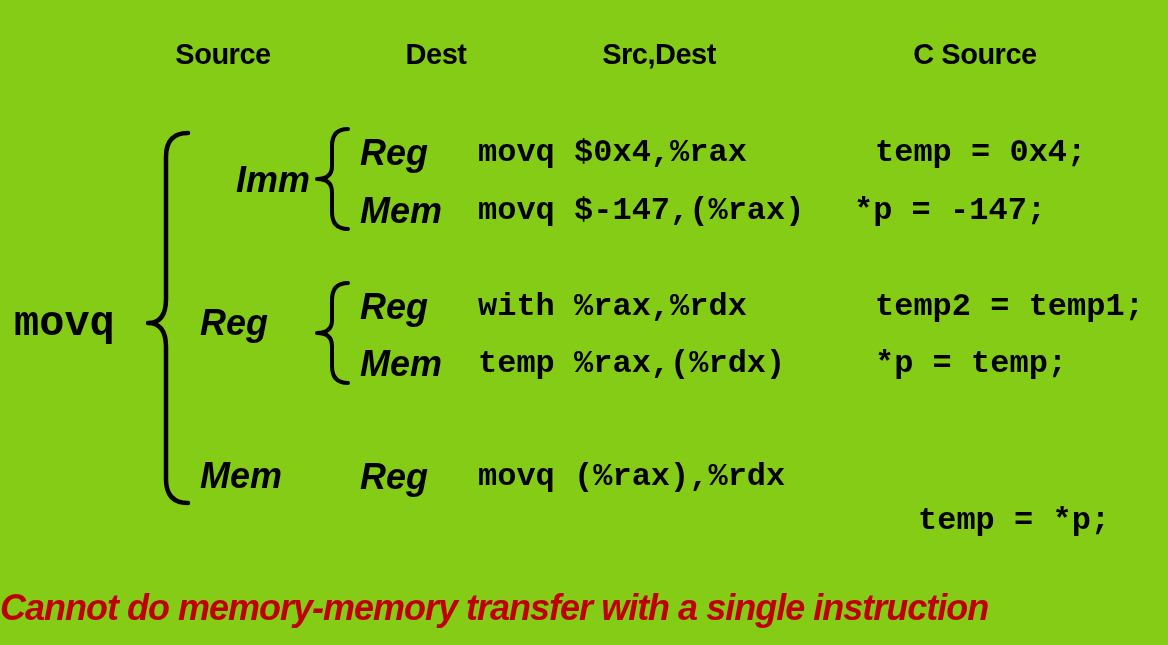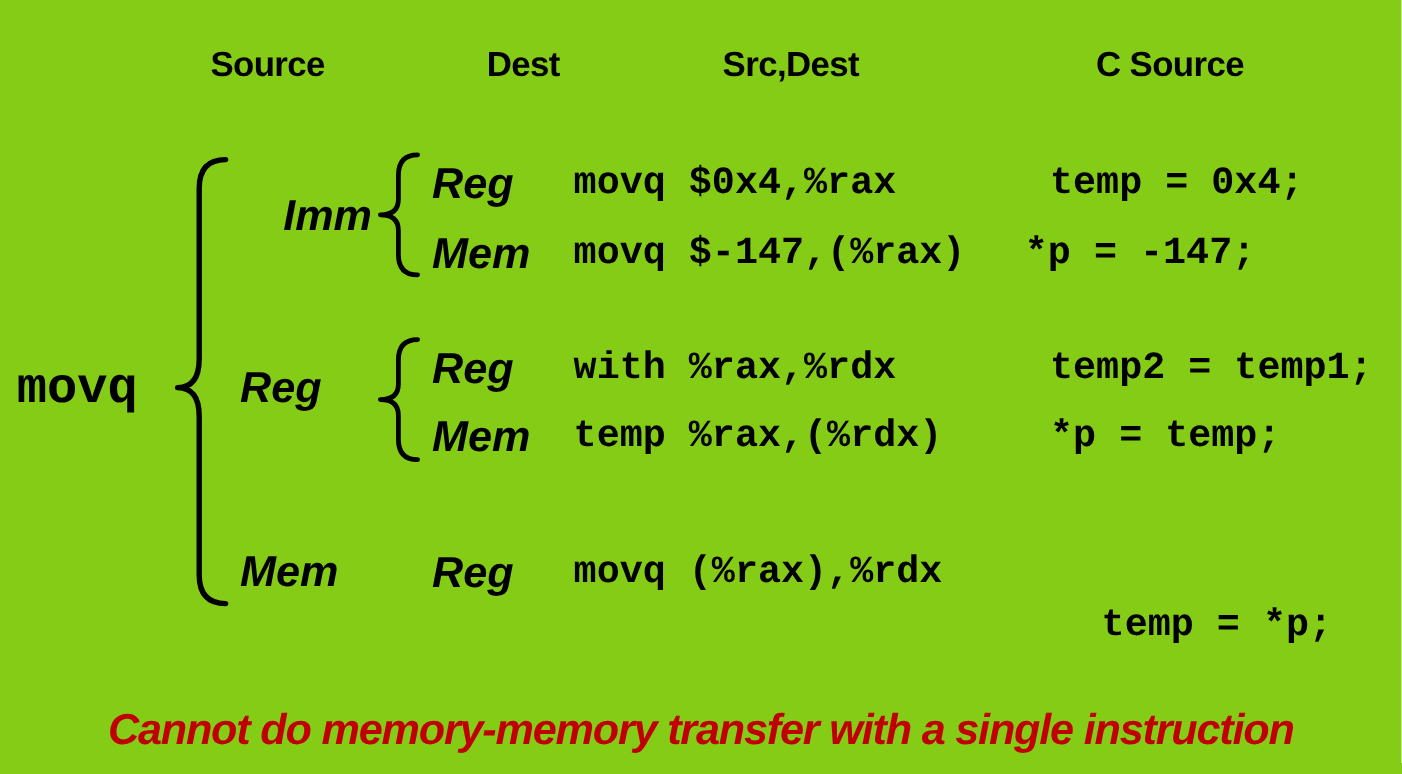--- a/index.html
+++ b/index.html
@@ -41,21 +41,21 @@
     font-family: "Liberation Mono", monospace;
     font-weight: bold;
     font-size: 42px;
     line-height: 44px;
     white-space: nowrap;
   }
   .footnote {
     left: 0;
     top: 586px;
     width: 1168px;
-    text-align: center;
+    text-align: left;
     font-family: "Liberation Sans", sans-serif;
     font-weight: bold;
     font-style: italic;
     font-size: 36px;
     letter-spacing: -1px;
     line-height: 44px;
     color: #C00000;
     white-space: nowrap;
   }
   svg.brace { display: block; }

